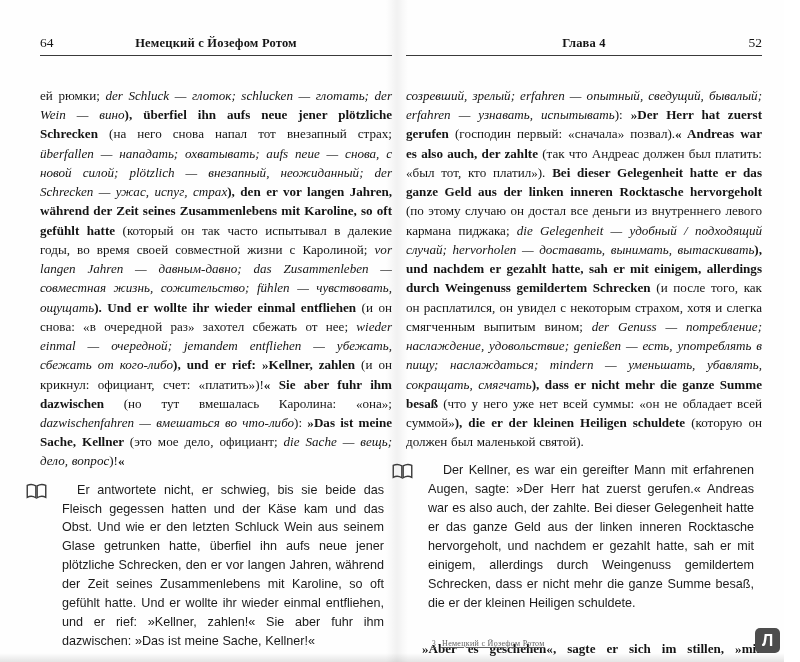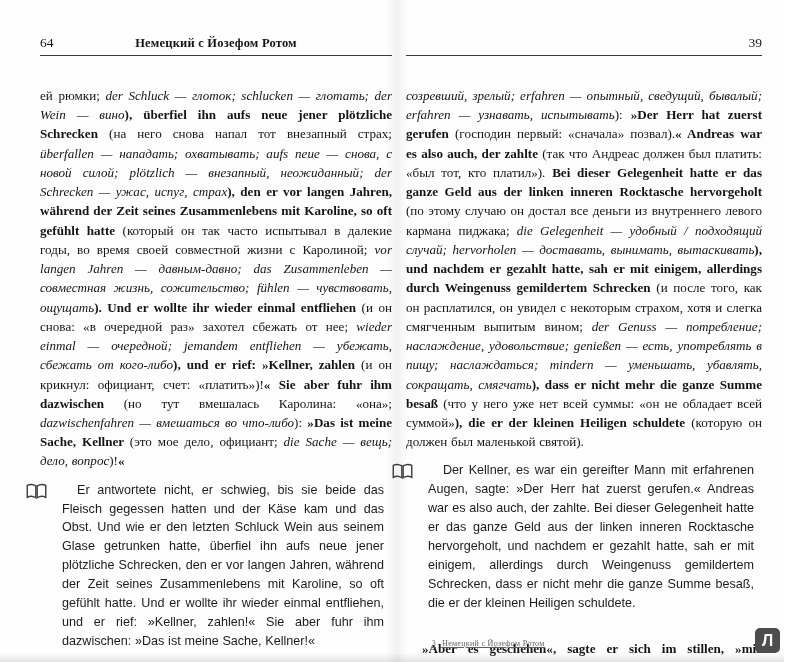--- a/index.html
+++ b/index.html
@@ -81,21 +81,22 @@
           <path d="M21.8 2.6 C19 1.1 15.2 1.5 12.7 3 L12.7 15.6 C15.2 14.1 19 13.7 21.8 15.2 Z" fill="none" stroke="#3c3c3c" stroke-width="1.5"></path>
         </svg>
       </span>
       <p class="reading-text">Er antwortete nicht, er schwieg, bis sie beide das Fleisch gegessen hatten und der Käse kam und das Obst. Und wie er den letzten Schluck Wein aus seinem Glase getrunken hatte, überfiel ihn aufs neue jener plötzliche Schrecken, den er vor langen Jahren, während der Zeit seines Zusammenlebens mit Karoline, so oft gefühlt hatte. Und er wollte ihr wieder einmal entfliehen, und er rief: »Kellner, zahlen!« Sie aber fuhr ihm dazwischen: »Das ist meine Sache, Kellner!«</p>
     </div>
 
   </div>
 
   <div class="page page-right">
     <div class="page-header">
-      <span class="page-num right">39</span>
+      <span class="header-title">Глава 4</span>
+      <span class="page-num right">52</span>
     </div>
     <p class="para no-indent"><span class="run-i">созревший, зрелый; erfahren — опытный, сведущий, бывалый; erfahren — узнавать, испытывать</span><span class="run-n">): </span><span class="run-b">»Der Herr hat zuerst gerufen </span><span class="run-n">(господин первый: «сначала» позвал).</span><span class="run-b">« Andreas war es also auch, der zahlte </span><span class="run-n">(так что Андреас должен был платить: «был тот, кто платил»). </span><span class="run-b">Bei dieser Gelegenheit hatte er das ganze Geld aus der linken inneren Rocktasche hervorgeholt </span><span class="run-n">(по этому случаю он достал все деньги из внутреннего левого кармана пиджака; </span><span class="run-i">die Gelegenheit — удобный / подходящий случай; hervorholen — доставать, вынимать, вытаскивать</span><span class="run-b">), und nachdem er gezahlt hatte, sah er mit einigem, allerdings durch Weingenuss gemildertem Schrecken </span><span class="run-n">(и после того, как он расплатился, он увидел с некоторым страхом, хотя и слегка смягченным выпитым вином; </span><span class="run-i">der Genuss — потребление; наслаждение, удовольствие; genießen — есть, употреблять в пищу; наслаждаться; mindern — уменьшать, убавлять, сокращать, смягчать</span><span class="run-b">), dass er nicht mehr die ganze Summe besaß </span><span class="run-n">(что у него уже нет всей суммы: «он не обладает всей суммой»</span><span class="run-b">), die er der kleinen Heiligen schuldete </span><span class="run-n">(которую он должен был маленькой святой).</span></p>
     <div class="reading-block">
       <span class="book-icon">
         <svg width="23" height="17" viewBox="0 0 24 18" aria-hidden="true">
           <path d="M2.2 2.6 C5 1.1 8.8 1.5 11.3 3 L11.3 15.6 C8.8 14.1 5 13.7 2.2 15.2 Z" fill="none" stroke="#3c3c3c" stroke-width="1.5"></path>
           <path d="M21.8 2.6 C19 1.1 15.2 1.5 12.7 3 L12.7 15.6 C15.2 14.1 19 13.7 21.8 15.2 Z" fill="none" stroke="#3c3c3c" stroke-width="1.5"></path>
         </svg>
       </span>
       <p class="reading-text">Der Kellner, es war ein gereifter Mann mit erfahrenen Augen, sagte: »Der Herr hat zuerst gerufen.« Andreas war es also auch, der zahlte. Bei dieser Gelegenheit hatte er das ganze Geld aus der linken inneren Rocktasche hervorgeholt, und nachdem er gezahlt hatte, sah er mit einigem, allerdings durch Weingenuss gemildertem Schrecken, dass er nicht mehr die ganze Summe besaß, die er der kleinen Heiligen schuldete.</p>

